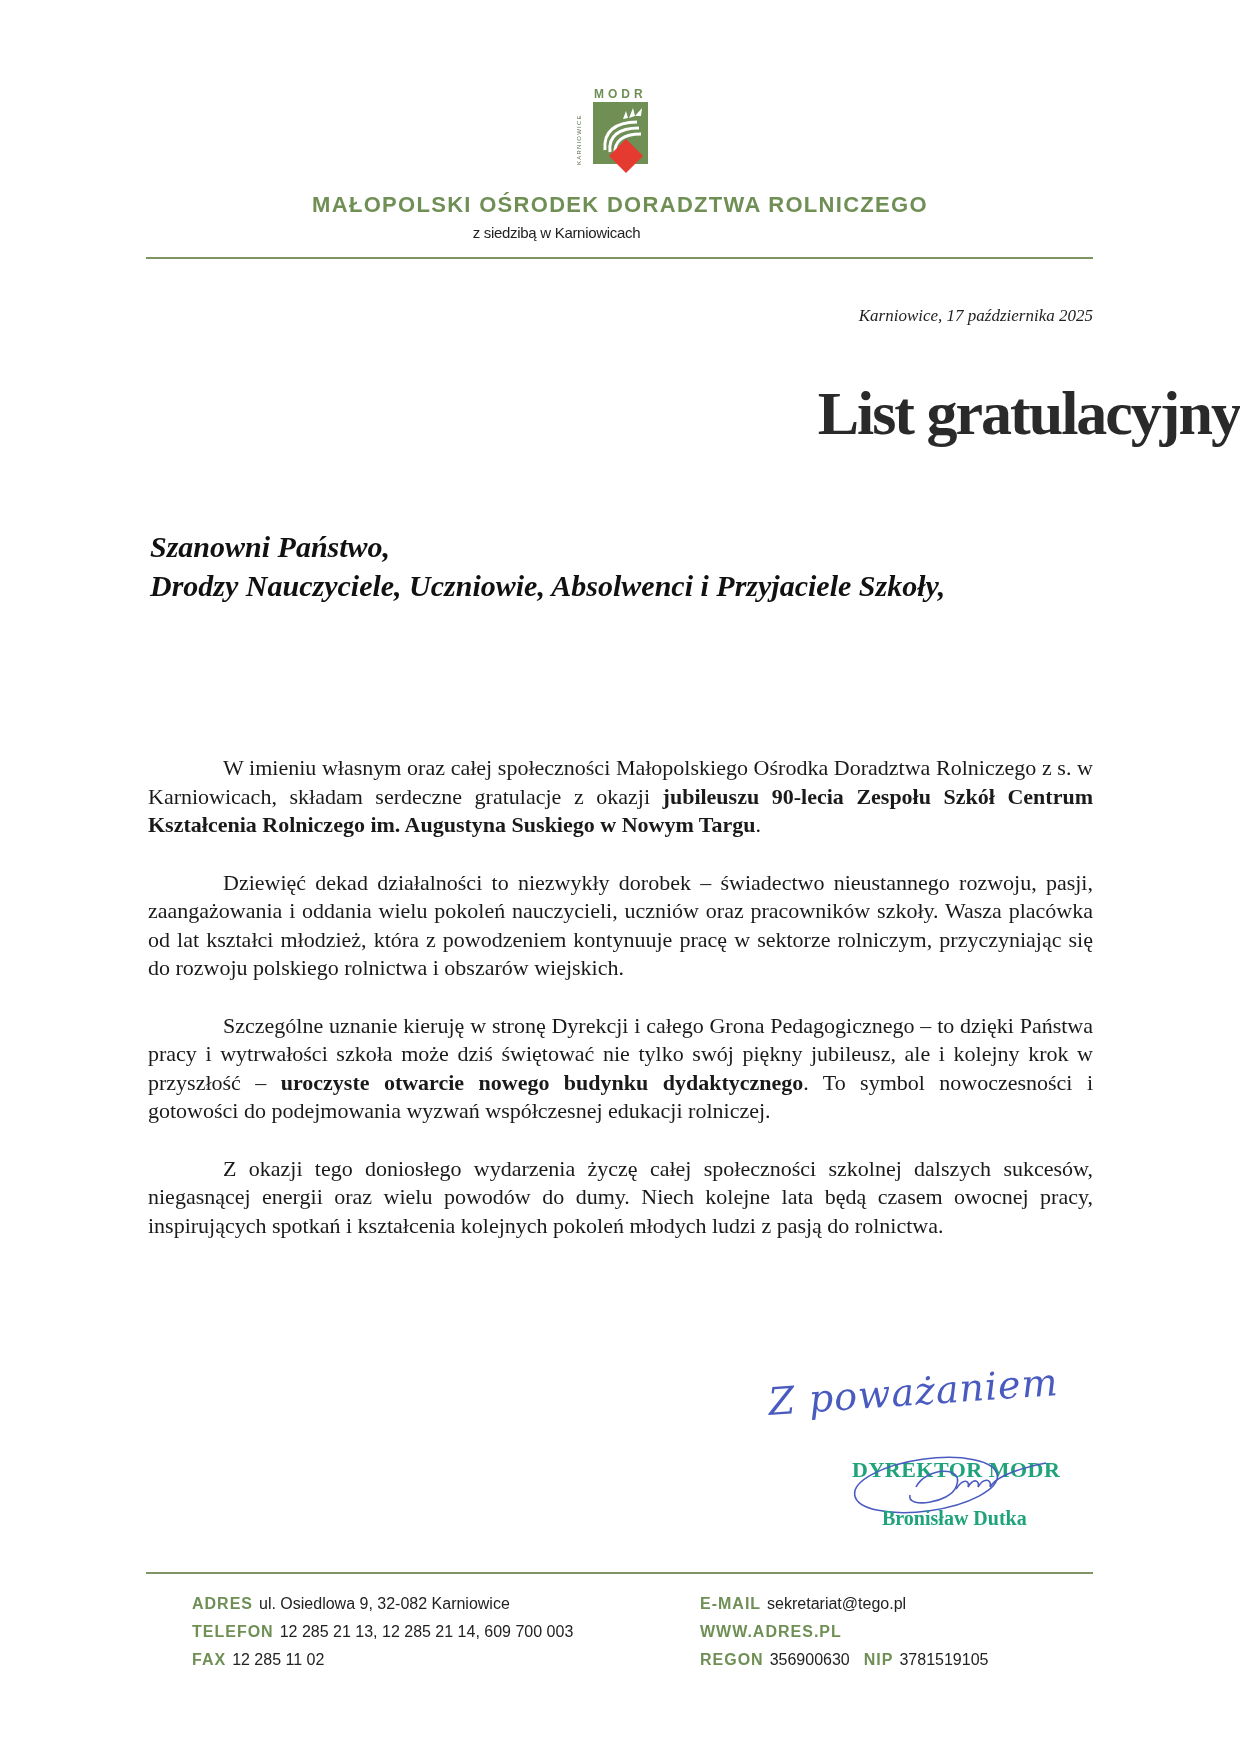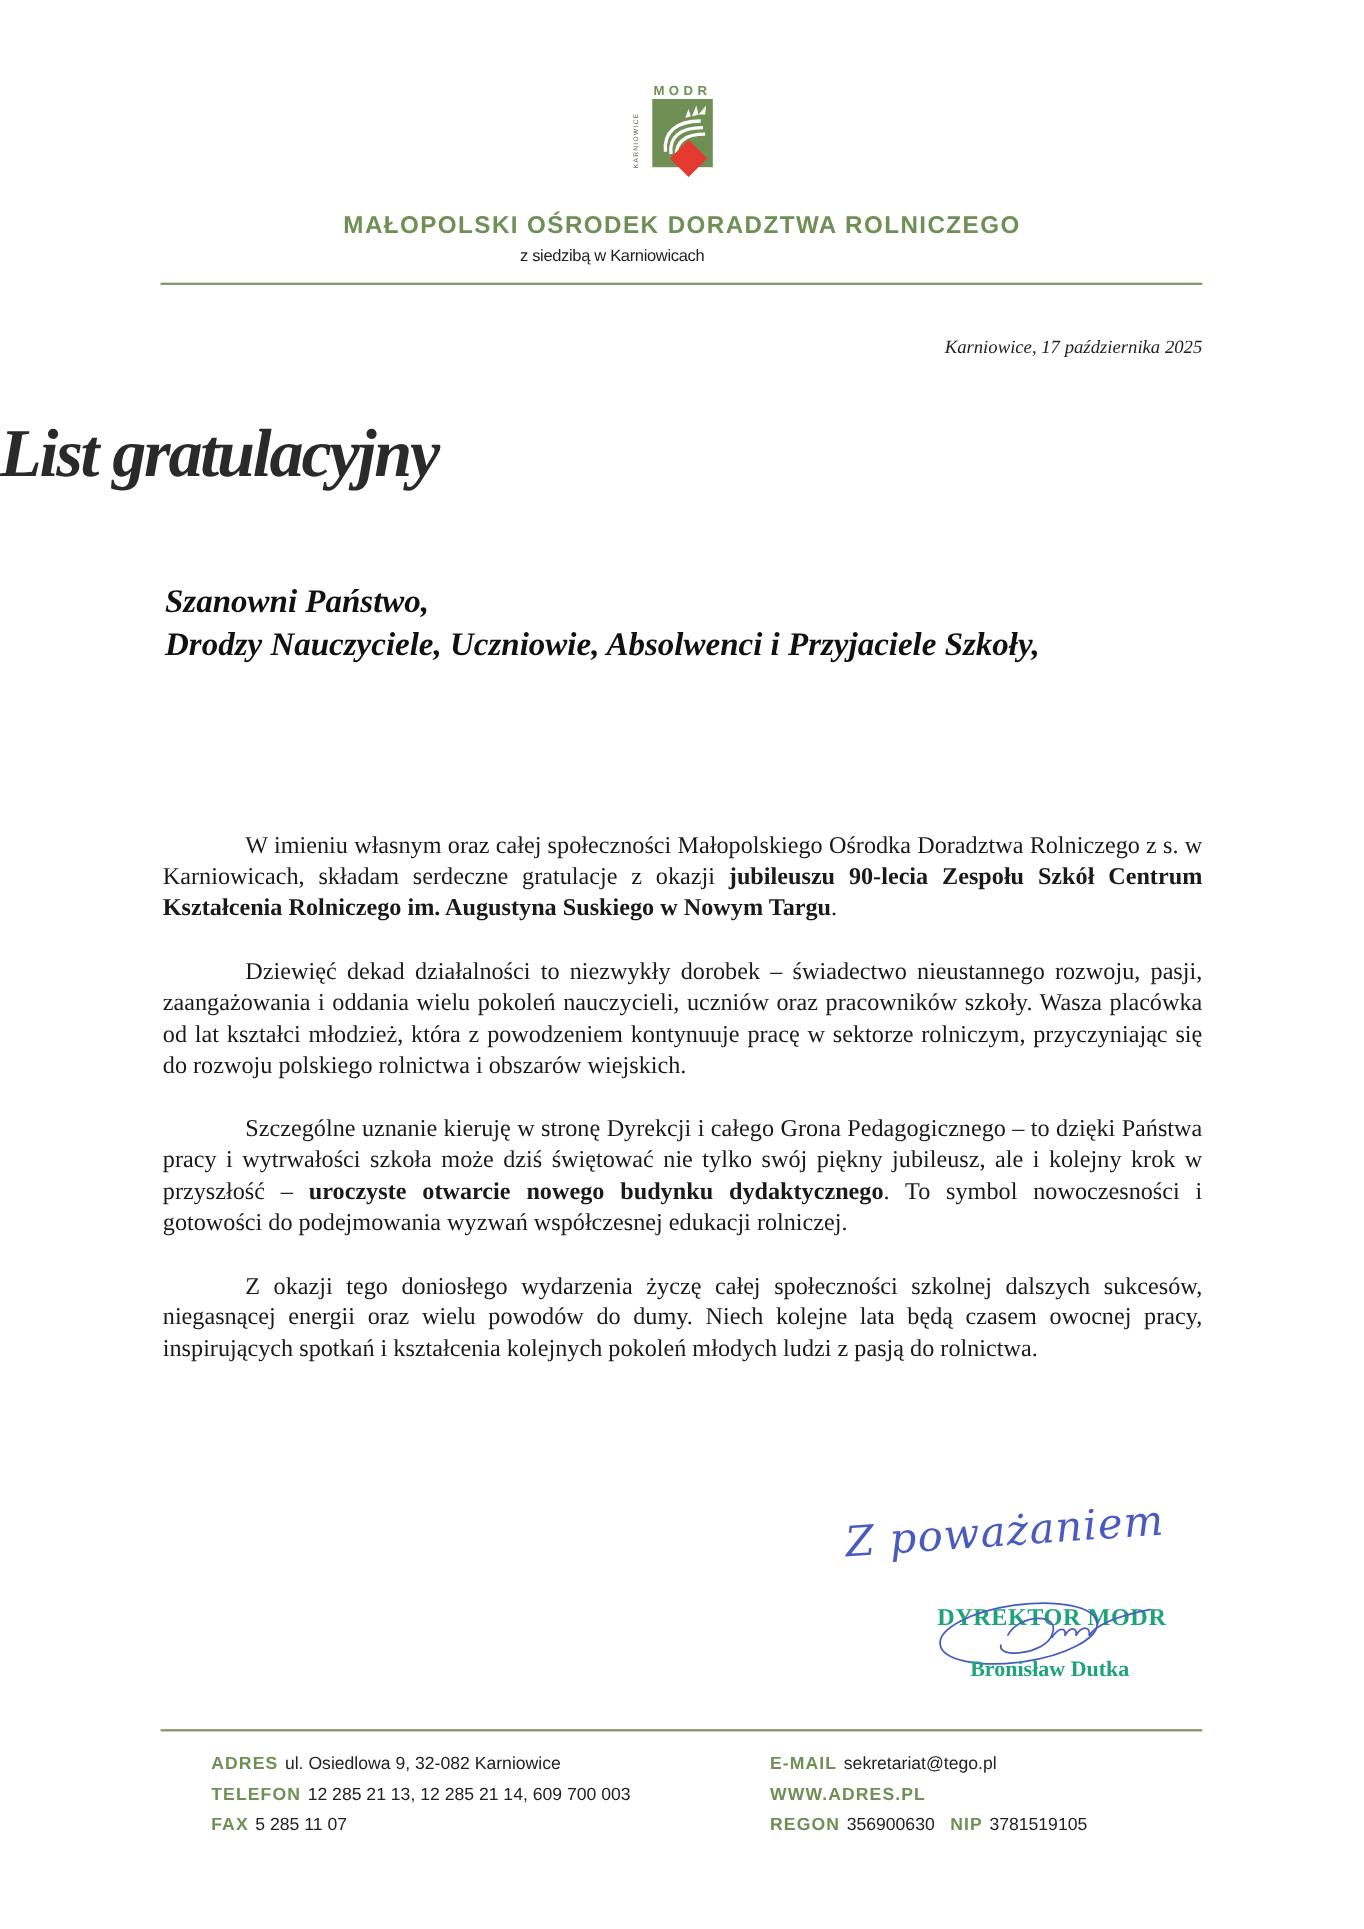--- a/index.html
+++ b/index.html
@@ -13,21 +13,21 @@
     position: relative;
     overflow: hidden;
     color: #1a1a1a;
     font-family: "Liberation Serif", "DejaVu Serif", serif;
   }
 
   
   .logo {
     position: absolute;
     left: 578px;
-    top: 76px;
+    top: 88px;
     width: 80px;
     height: 96px;
   }
   .logo-modr {
     position: absolute;
     left: 16px;
     top: 0;
     width: 60px;
     font-family: "Liberation Sans", "DejaVu Sans", sans-serif;
     font-weight: bold;
@@ -108,22 +108,21 @@
     top: 306px;
     font-style: italic;
     font-size: 17px;
     color: #222;
   }
   .title {
     position: absolute;
     left: 0;
     width: 1240px;
     top: 378px;
-    text-align: left;
-    font-style: italic;
+    text-align: right;
     font-weight: bold;
     font-size: 62px;
     letter-spacing: -2px;
     color: #2a2a2a;
   }
 
   
   .greeting {
     position: absolute;
     left: 150px;
@@ -269,21 +268,21 @@
 <div class="rule bottom"></div>
 
 <div class="footer left">
   <div class="row">
     <span class="lbl">ADRES</span><span>ul. Osiedlowa 9, 32-082 Karniowice</span>
   </div>
   <div class="row">
     <span class="lbl">TELEFON</span><span>12 285 21 13, 12 285 21 14, 609 700 003</span>
   </div>
   <div class="row">
-    <span class="lbl">FAX</span><span>5 285 11 07</span>
+    <span class="lbl">FAX</span><span>12 285 11 02</span>
   </div>
 </div>
 
 <div class="footer right">
   <div class="row">
     <span class="lbl">E-MAIL</span><span>sekretariat@tego.pl</span>
   </div>
   <div class="row">
     <span class="lbl">WWW.ADRES.PL</span>
   </div>

